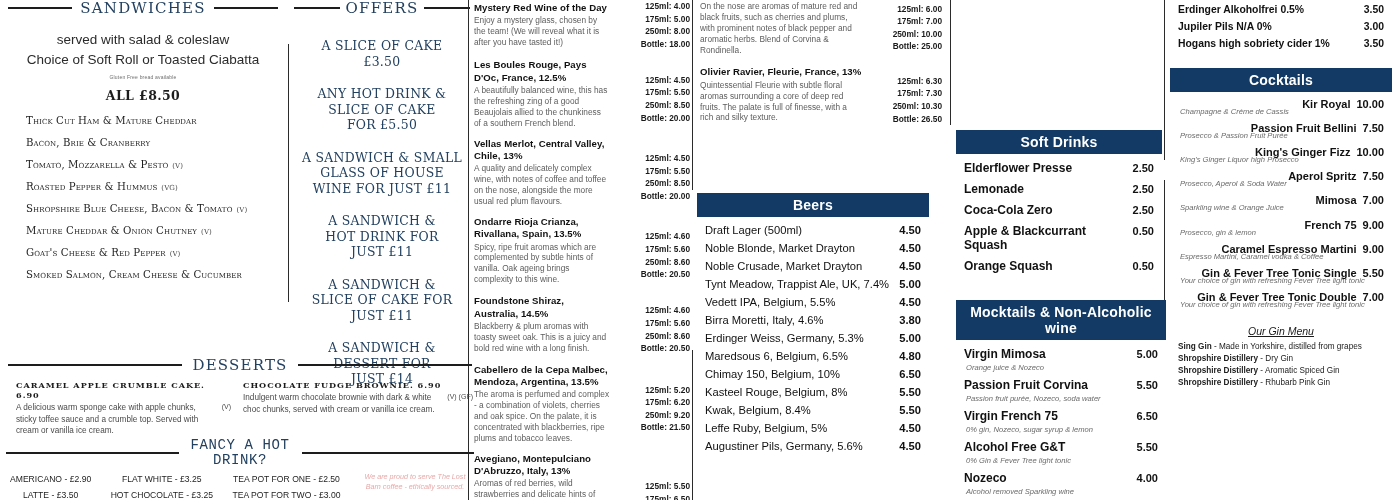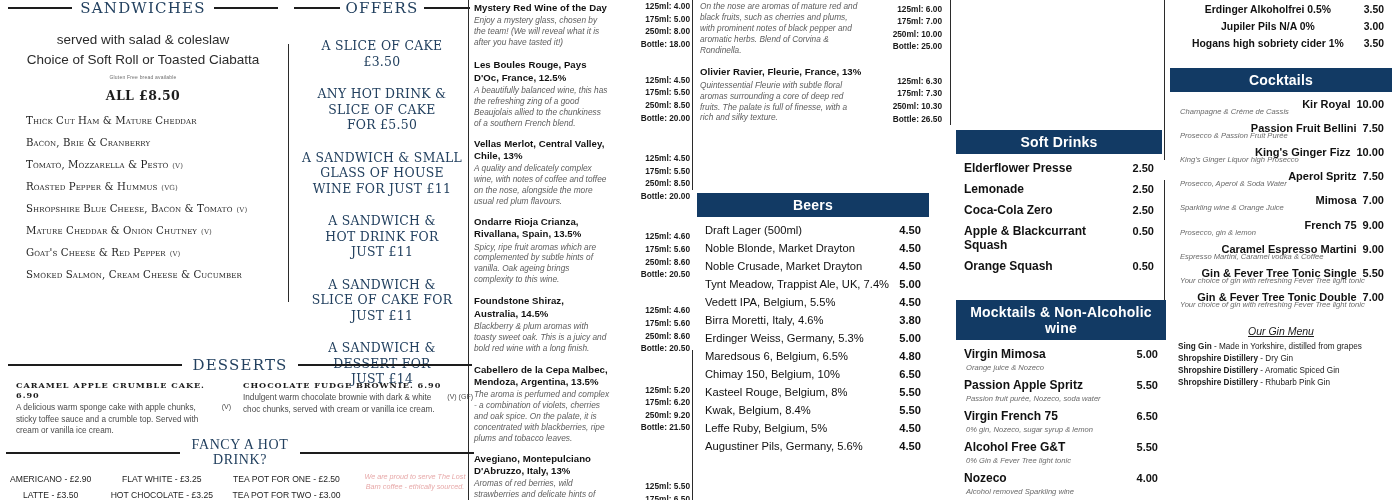--- a/index.html
+++ b/index.html
@@ -77,21 +77,21 @@
   .col-wine-b { position: absolute; left: 700px; top: 0; width: 242px; }
   .wine {
     display: flex; gap: 6px; margin-bottom: 9px; align-items: center;
   }
   .wine-main { flex: 1; min-width: 0; }
   .wine-name {
     font-size: 9.6px; font-weight: 700; color: #111;
     line-height: 1.28; letter-spacing: .05px;
   }
   .wine-desc {
-    font-size: 8.3px; font-style: italic; color: #5d5d5d;
+    font-size: 8.3px; color: #5d5d5d;
     line-height: 1.32; margin-top: 1px;
   }
   .wine-prices {
     width: 74px; text-align: right; flex: none;
     font-size: 8.3px; font-weight: 700; color: #1a1a1a;
     line-height: 1.52;
   }
   .wine-prices.pad { padding-top: 10px; }
 
   
@@ -121,21 +121,21 @@
 
   #panel-beers .prow { margin-bottom: 6px; }
   #panel-beers .prow .nm { font-size: 11.2px; }
   #panel-beers .prow .pr { font-size: 11.2px; }
 
   #panel-cocktails .panel-body { padding-top: 6px; }
   #panel-cocktails .prow { margin-bottom: 2px; }
   #panel-cocktails .prow .nm { font-weight: 700; font-size: 11px; text-align: right; }
 
   
-  .na-list { position: absolute; left: 1170px; top: 0px; width: 222px; padding: 4px 8px 0 8px; text-align: center; }
+  .na-list { position: absolute; left: 1170px; top: 0px; width: 222px; padding: 4px 8px 0 8px; }
   .na-list .prow { margin-bottom: 6px; }
   .na-list .prow .nm { font-weight: 700; font-size: 10.4px; }
   .na-list .prow .pr { font-size: 10.4px; }
 
   
   .gin-title {
     text-align: center; font-style: italic; text-decoration: underline;
     font-size: 10.5px; color: #1a1a1a; margin: 6px 0 4px;
   }
   .gin-row { font-size: 8.2px; color: #222; line-height: 1.45; }
@@ -159,21 +159,21 @@
   .dess-desc { flex: 1; font-size: 8.2px; color: #4a4a4a; line-height: 1.42; }
   .dess-tag { font-size: 7px; color: #4a4a4a; white-space: nowrap; padding-top: 1px; }
 
   
   .hot-head {
     position: absolute; left: 0; top: 438px; width: 480px;
     display: flex; align-items: center; gap: 12px; padding: 0 6px;
   }
   .hot-head .rule { flex: 1; }
   .hot-title {
-    font-family: Liberation Serif, serif; color: #22405f;
+    font-family: Liberation Mono, monospace; color: #22405f;
     font-size: 14px; line-height: 1.05; text-align: center;
     letter-spacing: .6px; white-space: nowrap;
   }
   .hot-grid {
     position: absolute; left: 0; top: 472px; width: 480px;
     display: flex; justify-content: space-between; padding: 0 10px;
     font-size: 8.6px; color: #1d1d1d;
   }
   .hot-grid .hcol { line-height: 1.85; text-align: center; }
   .hot-note {
@@ -456,21 +456,21 @@
 
   <div class="panel" id="panel-mocktails">
     <div class="panel-head">Mocktails &amp; Non-Alcoholic wine</div>
     <div class="panel-body" id="mocktails-list">
         <div class="prow">
           <div class="nm bold">Virgin Mimosa</div>
           <div class="pr">5.00</div>
         </div>
         <div class="sub">Orange juice &amp; Nozeco</div>
         <div class="prow">
-          <div class="nm bold">Passion Apple Spritz</div>
+          <div class="nm bold">Passion Fruit Corvina</div>
           <div class="pr">5.50</div>
         </div>
         <div class="sub">Passion fruit purée, Nozeco, soda water</div>
         <div class="prow">
           <div class="nm bold">Virgin French 75</div>
           <div class="pr">6.50</div>
         </div>
         <div class="sub">0% gin, Nozeco, sugar syrup &amp; lemon</div>
         <div class="prow">
           <div class="nm bold">Alcohol Free G&amp;T</div>

